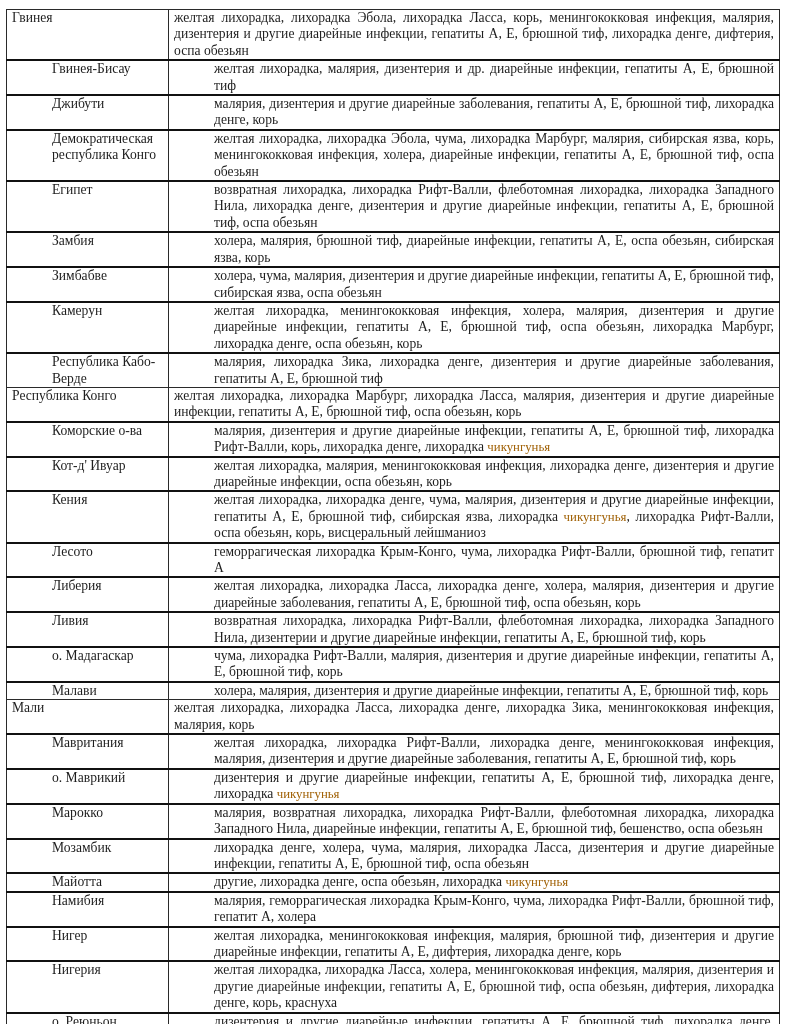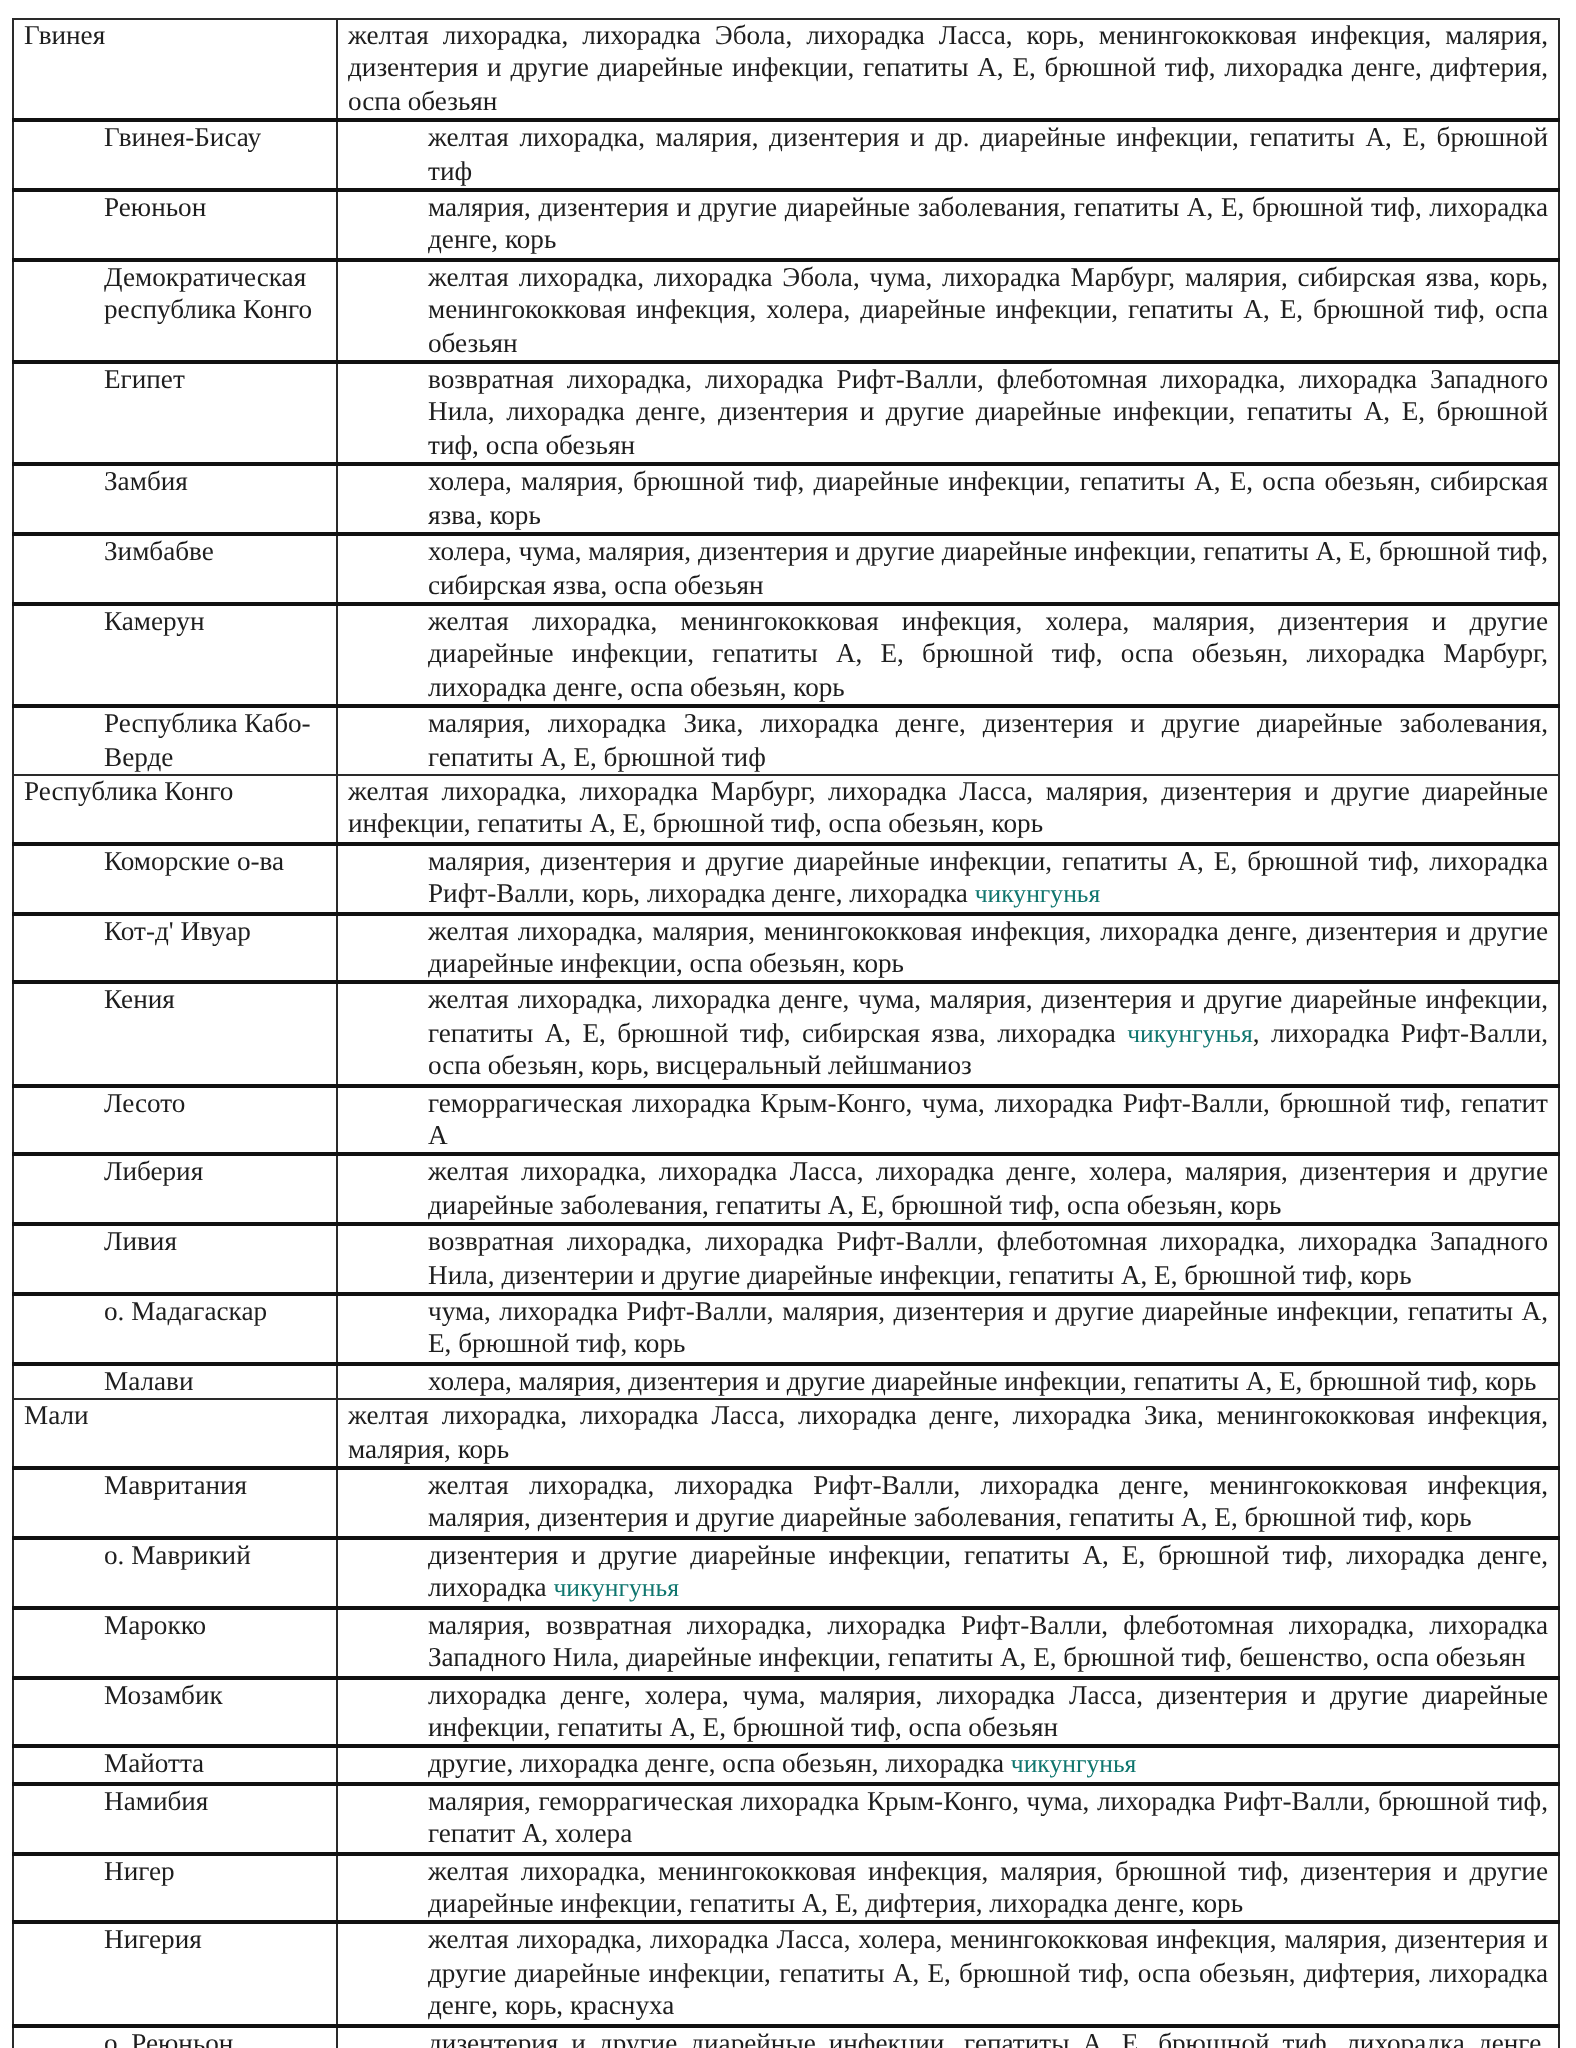--- a/index.html
+++ b/index.html
@@ -16,38 +16,38 @@
   }
   table.diseases td {
     border: 1px solid #2a2a2a;
     vertical-align: top;
     padding: 0 5px 0 5px;
     margin-top: 12px;
   }
   table.diseases tr.thick td { border-top: 2px solid #111; padding-left: 45px; }
   td.country { width: 151px; text-align: left; }
   td.list { text-align: justify; text-align-last: left; }
-  .hl { color: #0f766e; font-size: 12.8px; }
+  .hl { color: #a16207; font-size: 12.8px; }
 </style>
 </head>
 <body>
 
 <div class="page">
   <table class="diseases">
     <tbody>
       <tr>
           <td class="country">Гвинея</td>
           <td class="list"><span>желтая лихорадка, лихорадка Эбола, лихорадка Ласса, корь, менингококковая инфекция, малярия, дизентерия и другие диарейные инфекции, гепатиты А, Е, брюшной тиф, лихорадка денге, дифтерия, оспа обезьян</span></td>
         </tr>
       <tr class="thick">
           <td class="country">Гвинея-Бисау</td>
           <td class="list"><span>желтая лихорадка, малярия, дизентерия и др. диарейные инфекции, гепатиты А, Е, брюшной тиф</span></td>
         </tr>
       <tr class="thick">
-          <td class="country">Реюньон</td>
+          <td class="country">Джибути</td>
           <td class="list"><span>малярия, дизентерия и другие диарейные заболевания, гепатиты А, Е, брюшной тиф, лихорадка денге, корь</span></td>
         </tr>
       <tr class="thick">
           <td class="country">Демократическая республика Конго</td>
           <td class="list"><span>желтая лихорадка, лихорадка Эбола, чума, лихорадка Марбург, малярия, сибирская язва, корь, менингококковая инфекция, холера, диарейные инфекции, гепатиты А, Е, брюшной тиф, оспа обезьян</span></td>
         </tr>
       <tr class="thick">
           <td class="country">Египет</td>
           <td class="list"><span>возвратная лихорадка, лихорадка Рифт-Валли, флеботомная лихорадка, лихорадка Западного Нила, лихорадка денге, дизентерия и другие диарейные инфекции, гепатиты А, Е, брюшной тиф, оспа обезьян</span></td>
         </tr>

